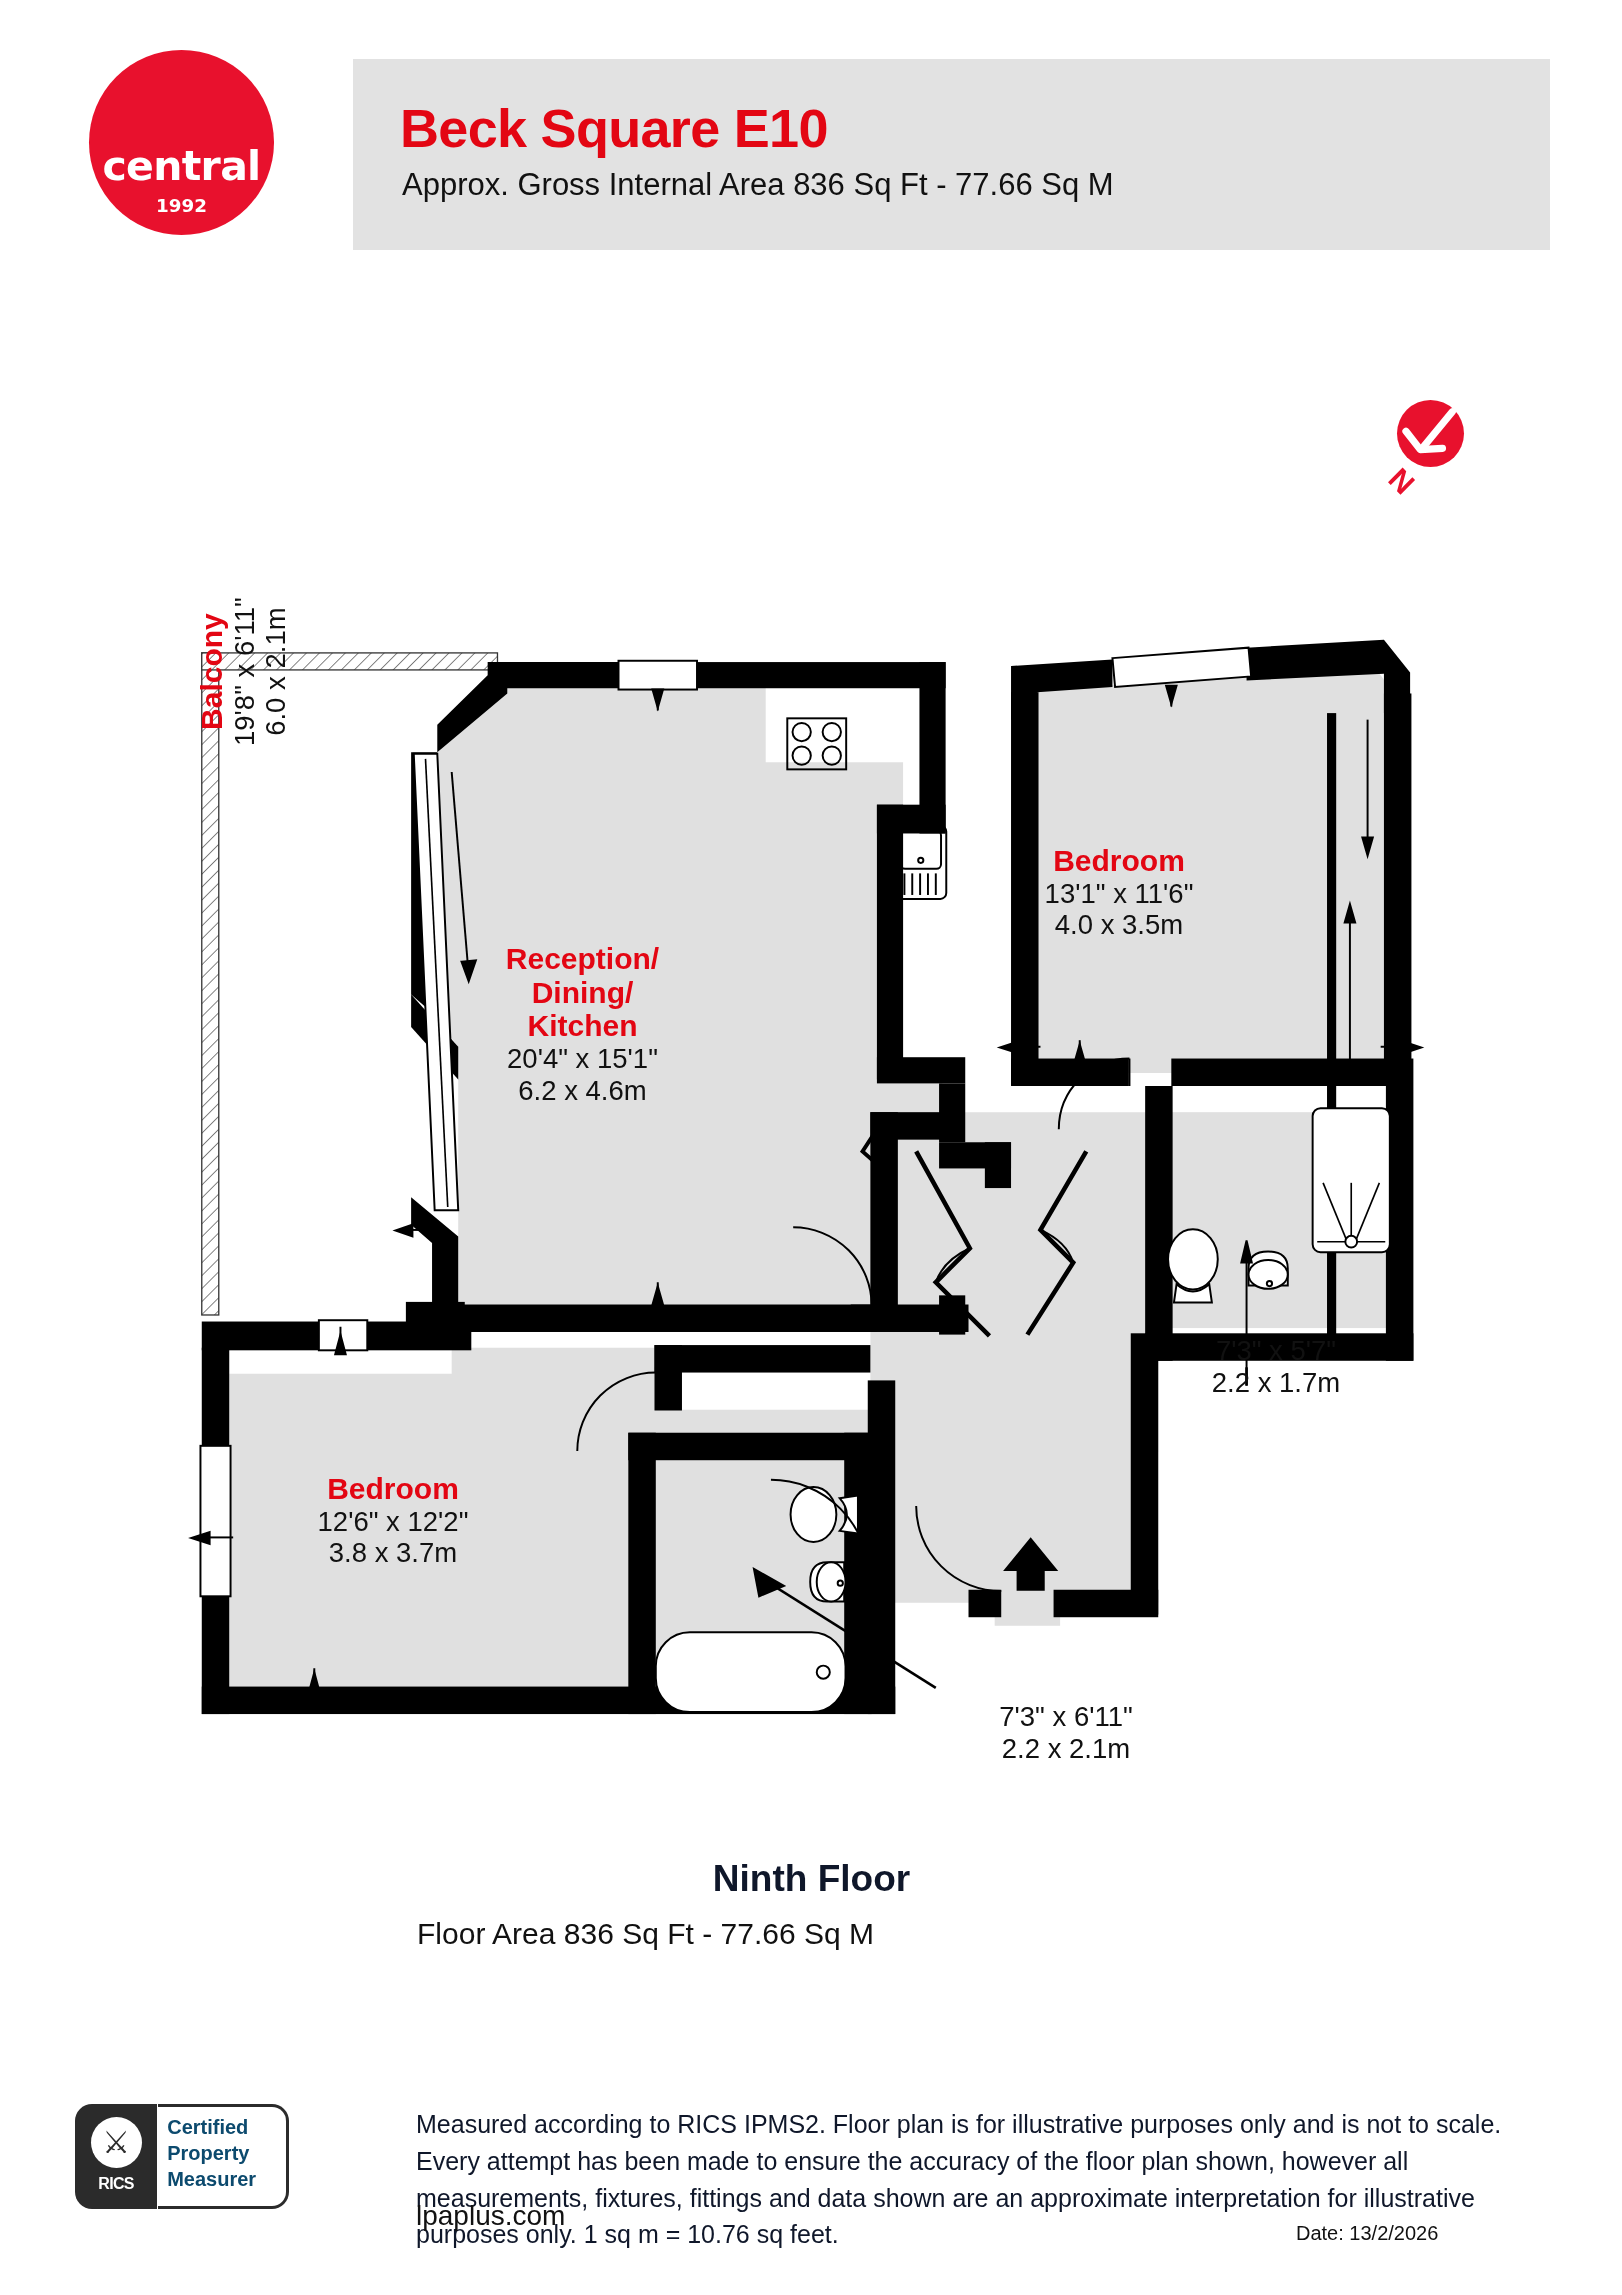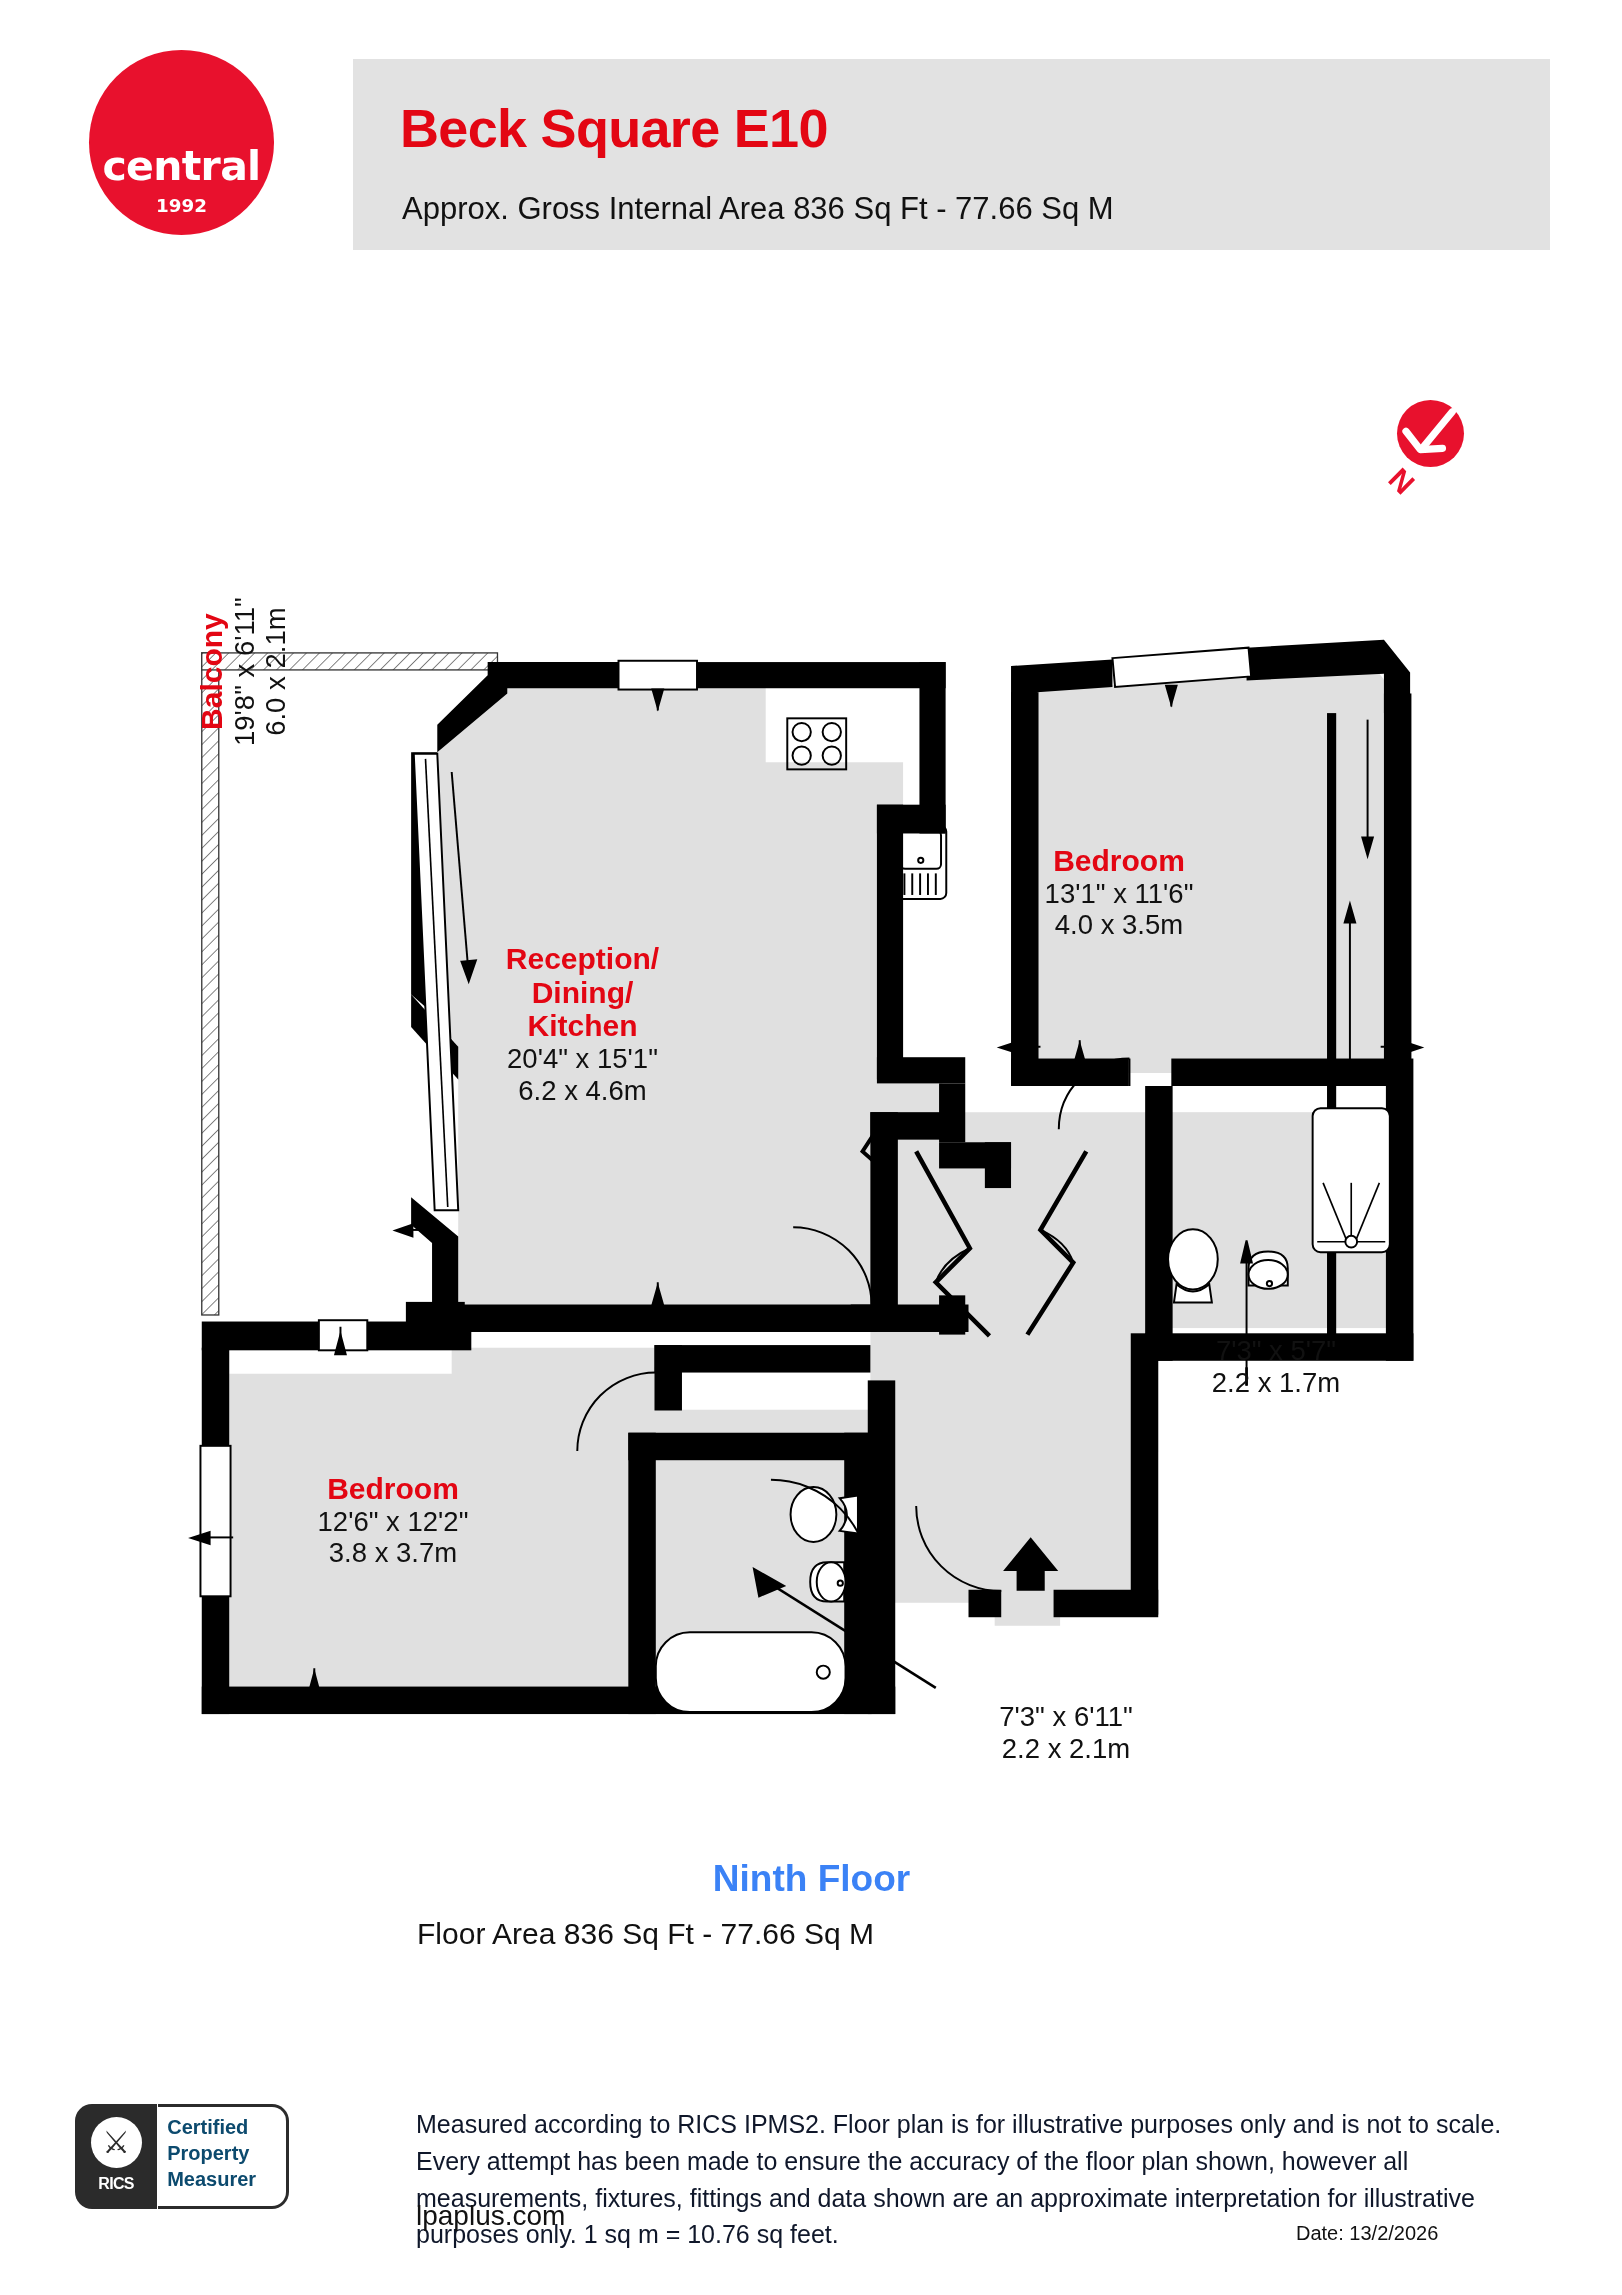--- a/index.html
+++ b/index.html
@@ -57,21 +57,20 @@
     font-weight: bold;
     letter-spacing: -0.7px;
     white-space: nowrap;
   }
   .hdr-sub1 {
     position: absolute;
     left: 402px; top: 167px;
     color: #111;
     font-size: 31px;
     white-space: nowrap;
-    margin-top: 24px;
   }
   .hdr-sub2 {
     position: absolute;
     left: 402px; top: 205px;
     color: #111;
     font-size: 31px;
     white-space: nowrap;
   }
 
   
@@ -107,21 +106,21 @@
   .lbl-bed1  { left: 975px; top: 844px; width: 288px; }
   .lbl-bed2  { left: 249px; top: 1472px; width: 288px; }
 
   .dim-only { position: absolute; text-align: center; white-space: nowrap; color: #111; font-size: 27.5px; line-height: 1.16; }
   .dim-ens { left: 1165px; top: 1335px; width: 222px; }
   .dim-bath { left: 955px; top: 1701px; width: 222px; }
 
   
   .cap-floor {
     position: absolute; left: 0; top: 1858px; width: 1623px;
-    text-align: center; font-size: 37px; font-weight: bold; color: #3b82f6;
+    text-align: center; font-size: 37px; font-weight: bold; color: #0f172a;
   }
   .cap-area {
     position: absolute; left: 0; top: 1917px; width: 1291px;
     text-align: center; font-size: 30px; color: #111;
   }
 
   
   .rics-box {
     position: absolute; left: 75px; top: 2104px;
     width: 82px; height: 105px;

